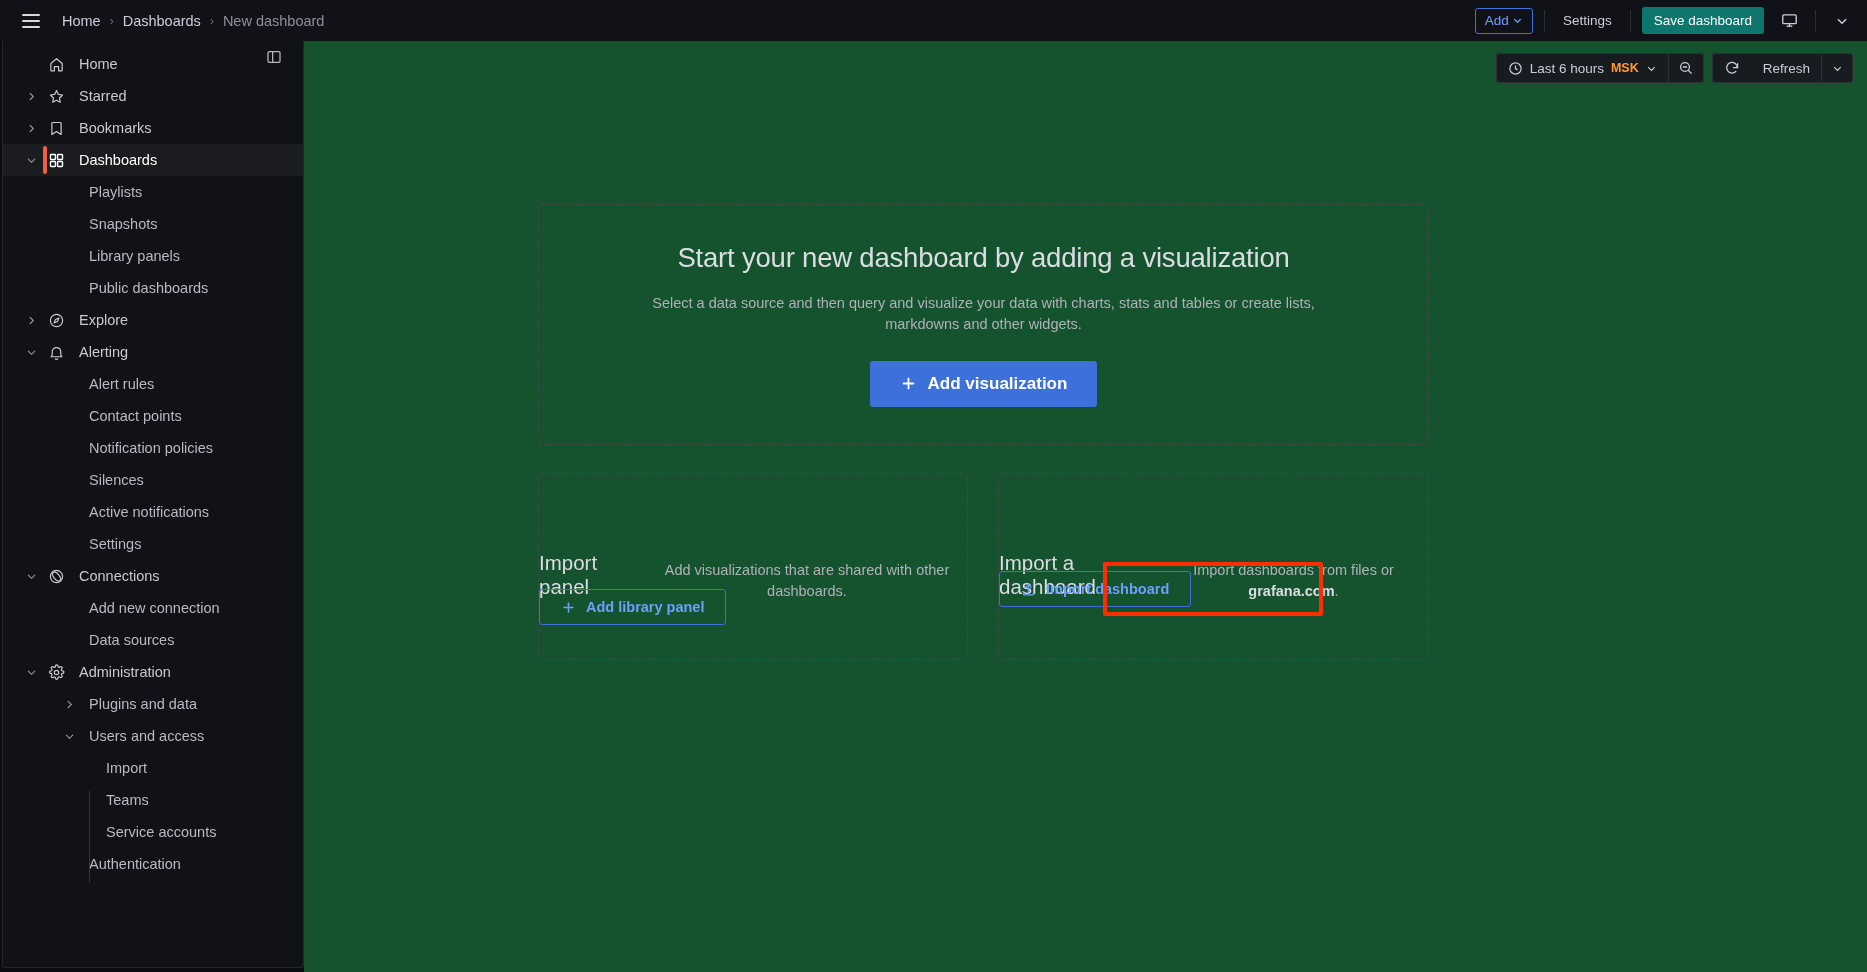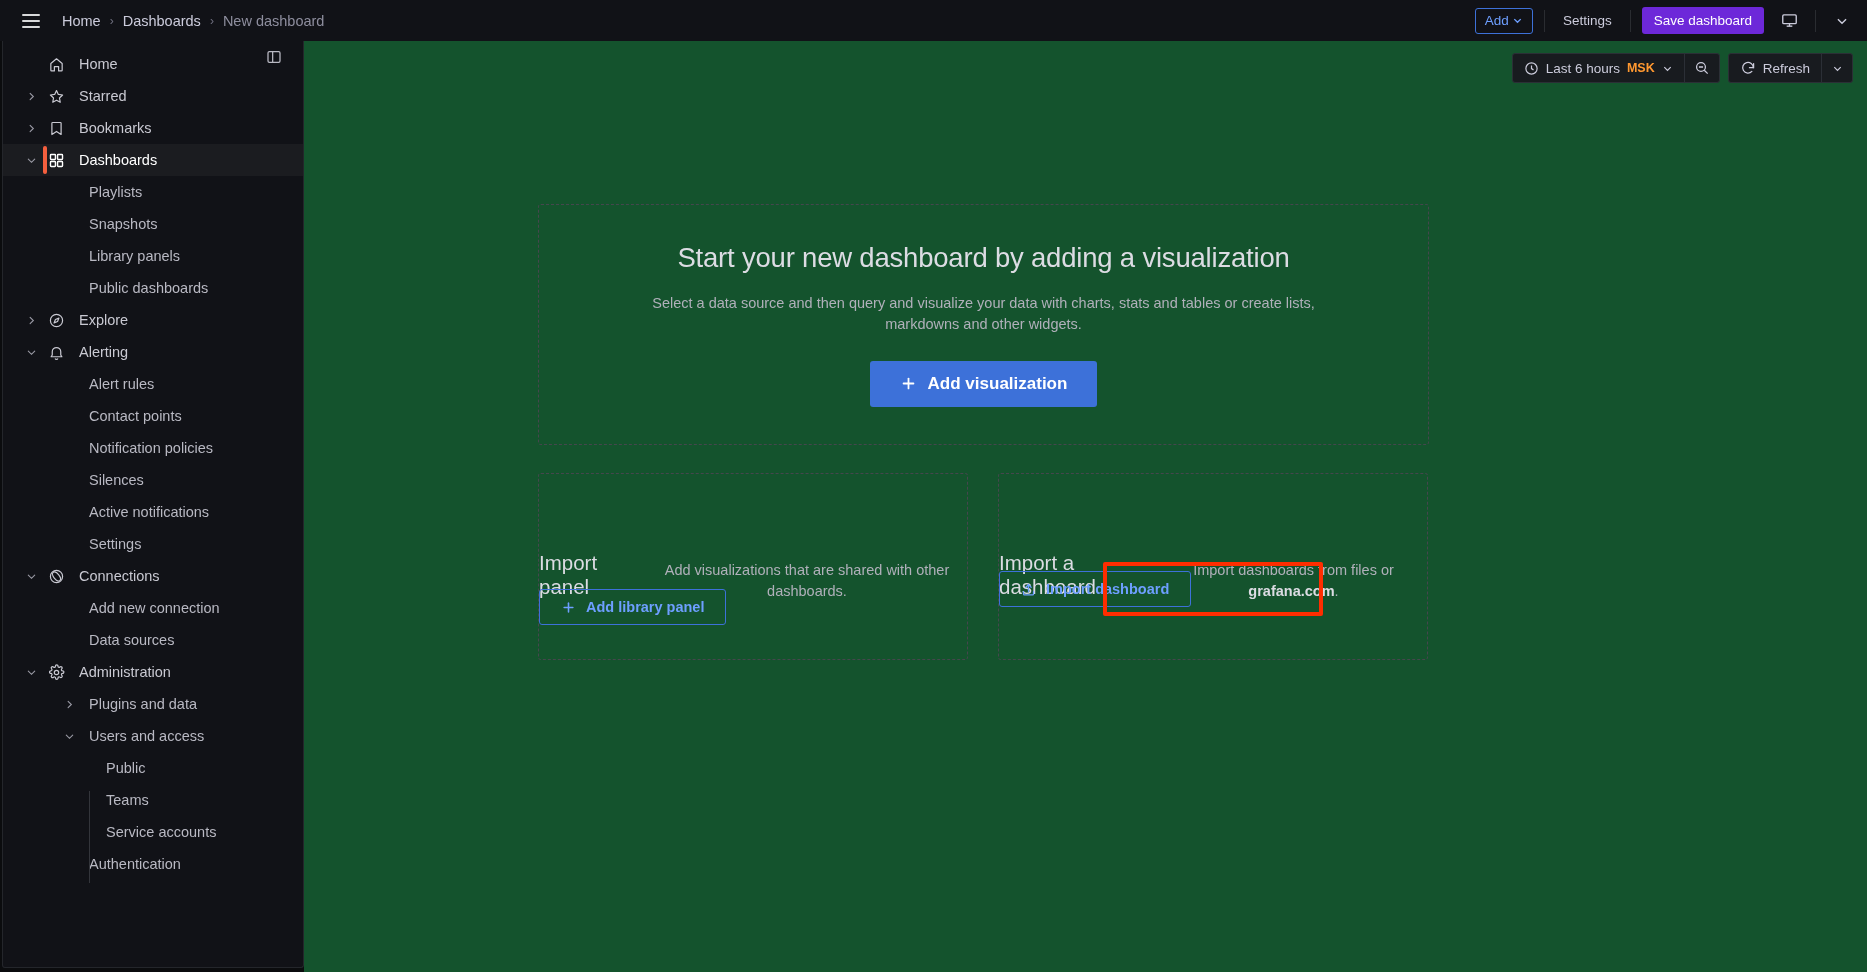--- a/index.html
+++ b/index.html
@@ -94,21 +94,21 @@
     border: none;
     color: #ccccdc;
     font-size: 13.5px;
     font-family: "Liberation Sans", sans-serif;
     cursor: pointer;
     padding: 5px 7px;
     border-radius: 3px;
   }
 
   .btn-save {
-    background: #6d28d9;
+    background: #0f766e;
     border: none;
     border-radius: 3px;
     color: #ffffff;
     font-size: 13.5px;
     font-weight: 500;
     font-family: "Liberation Sans", sans-serif;
     padding: 6px 12px;
     cursor: pointer;
   }
 
@@ -260,21 +260,21 @@
   .refresh-group {
     display: flex;
     align-items: center;
     background: #181b1f;
     border: 1px solid #2b2f36;
     border-radius: 3px;
     height: 30px;
     overflow: hidden;
   }
   .refresh-btn {
-    display: flex; align-items: center; gap: 7px;
+    display: flex; align-items: center; gap: 23px;
     padding: 0 11px;
     height: 100%;
     color: #ccccdc;
     font-size: 13.5px;
     cursor: pointer;
     border-right: 1px solid #2b2f36;
   }
   .refresh-caret {
     width: 30px; height: 100%;
     display: flex; align-items: center; justify-content: center;
@@ -612,21 +612,21 @@
         <span class="chev" style="margin-left:0">
           <svg width="11" height="11" viewBox="0 0 24 24" fill="none" stroke="currentColor" stroke-width="2.4" stroke-linecap="round">
             <path d="M5 9l7 7 7-7"></path>
           </svg>
         </span>
         <span style="width:6px;flex:0 0 6px"></span>
         <span class="nlabel">Users and access</span>
       </div>
       <div class="nav-row nav-child nav-grand">
         <span class="pad"></span>
-        <span class="nlabel">Public</span>
+        <span class="nlabel">Import</span>
       </div>
       <div class="nav-row nav-child nav-grand">
         <span class="pad"></span>
         <span class="nlabel">Teams</span>
       </div>
       <div class="nav-row nav-child nav-grand">
         <span class="pad"></span>
         <span class="nlabel">Service accounts</span>
       </div>
       <div class="nav-row nav-child">

